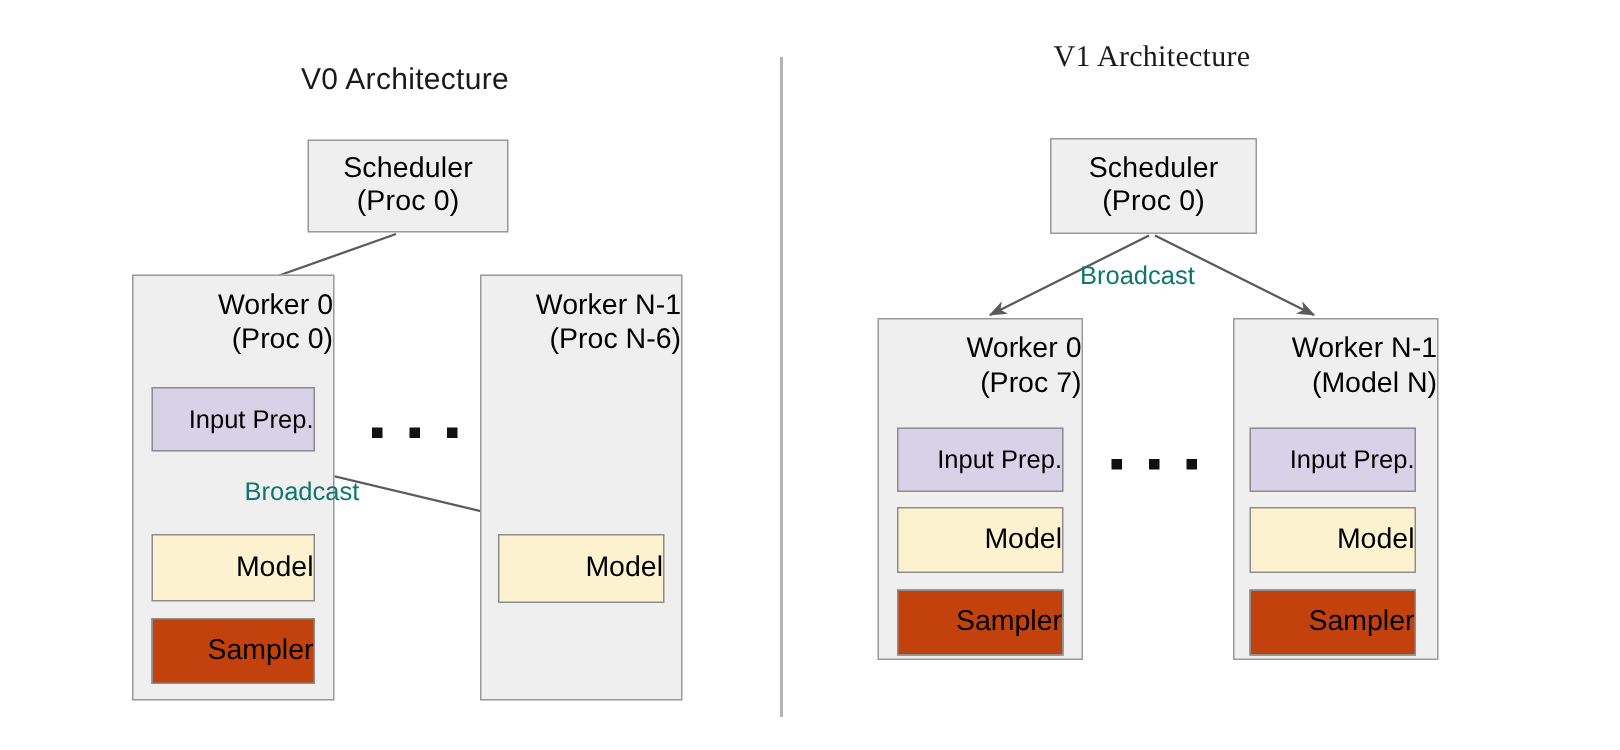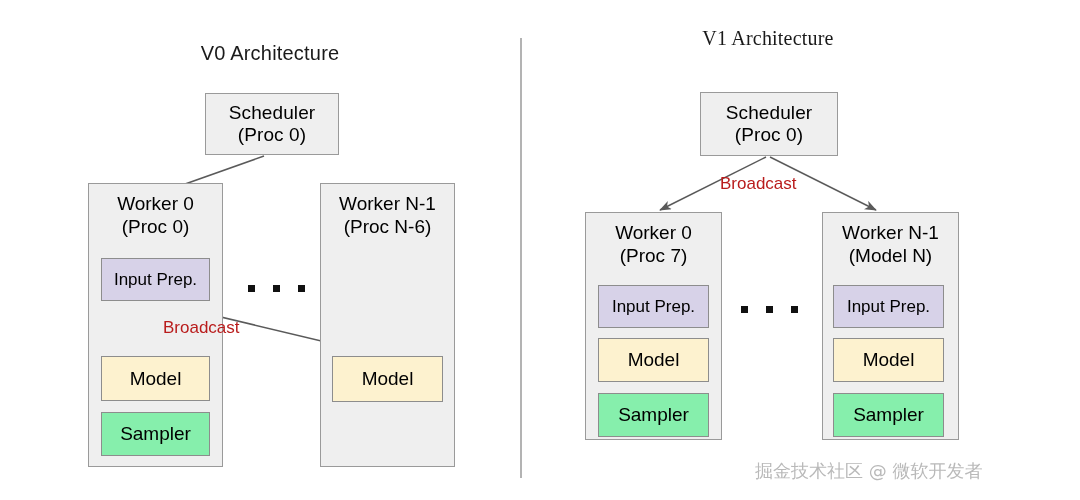--- a/index.html
+++ b/index.html
@@ -47,55 +47,55 @@
     font-size: 19px;
     letter-spacing: 0.1px;
   }
   .worker-col {
     justify-content: flex-start;
     padding-top: 9px;
   }
   .worker-title {
     font-size: 19px;
     line-height: 1.2;
-    text-align: center;
+    text-align: right;
     width: 100%;
   }
   .inner-box {
     position: absolute;
     box-sizing: border-box;
     display: flex;
     align-items: center;
-    justify-content: center;
+    justify-content: flex-end;
     text-align: center;
     border: 1px solid #8d8d8d;
   }
   .box-input {
     background: #d7d2e8;
   }
   .box-model {
     background: #fdf2cf;
   }
   .box-sampler {
-    background: #86efac;
+    background: #c2410c;
   }
   .lbl-17 { font-size: 17px; }
   .lbl-19 { font-size: 19px; }
 
   .title {
     position: absolute;
     text-align: center;
     font-size: 20px;
     letter-spacing: 0.2px;
     color: #1a1a1a;
   }
   .edge-label {
     position: absolute;
     font-size: 17px;
-    color: #b91c1c;
+    color: #0f766e;
     background: transparent;
     white-space: nowrap;
   }
   .dots {
     position: absolute;
     display: flex;
     align-items: center;
     gap: 18px;
   }
   .dots i {
@@ -223,15 +223,14 @@
   <div class="inner-box box-input lbl-17" style="left:833px; top:285px; width:111px; height:43px;">
     <span>Input Prep.</span>
   </div>
   <div class="inner-box box-model lbl-19" style="left:833px; top:338px; width:111px; height:44px;">
     <span>Model</span>
   </div>
   <div class="inner-box box-sampler lbl-19" style="left:833px; top:393px; width:111px; height:44px;">
     <span>Sampler</span>
   </div>
 
-  <div class="watermark" style="left:755px; top:459px;">掘金技术社区 @ 微软开发者</div>
 
 </div>
 
 </body></html>

